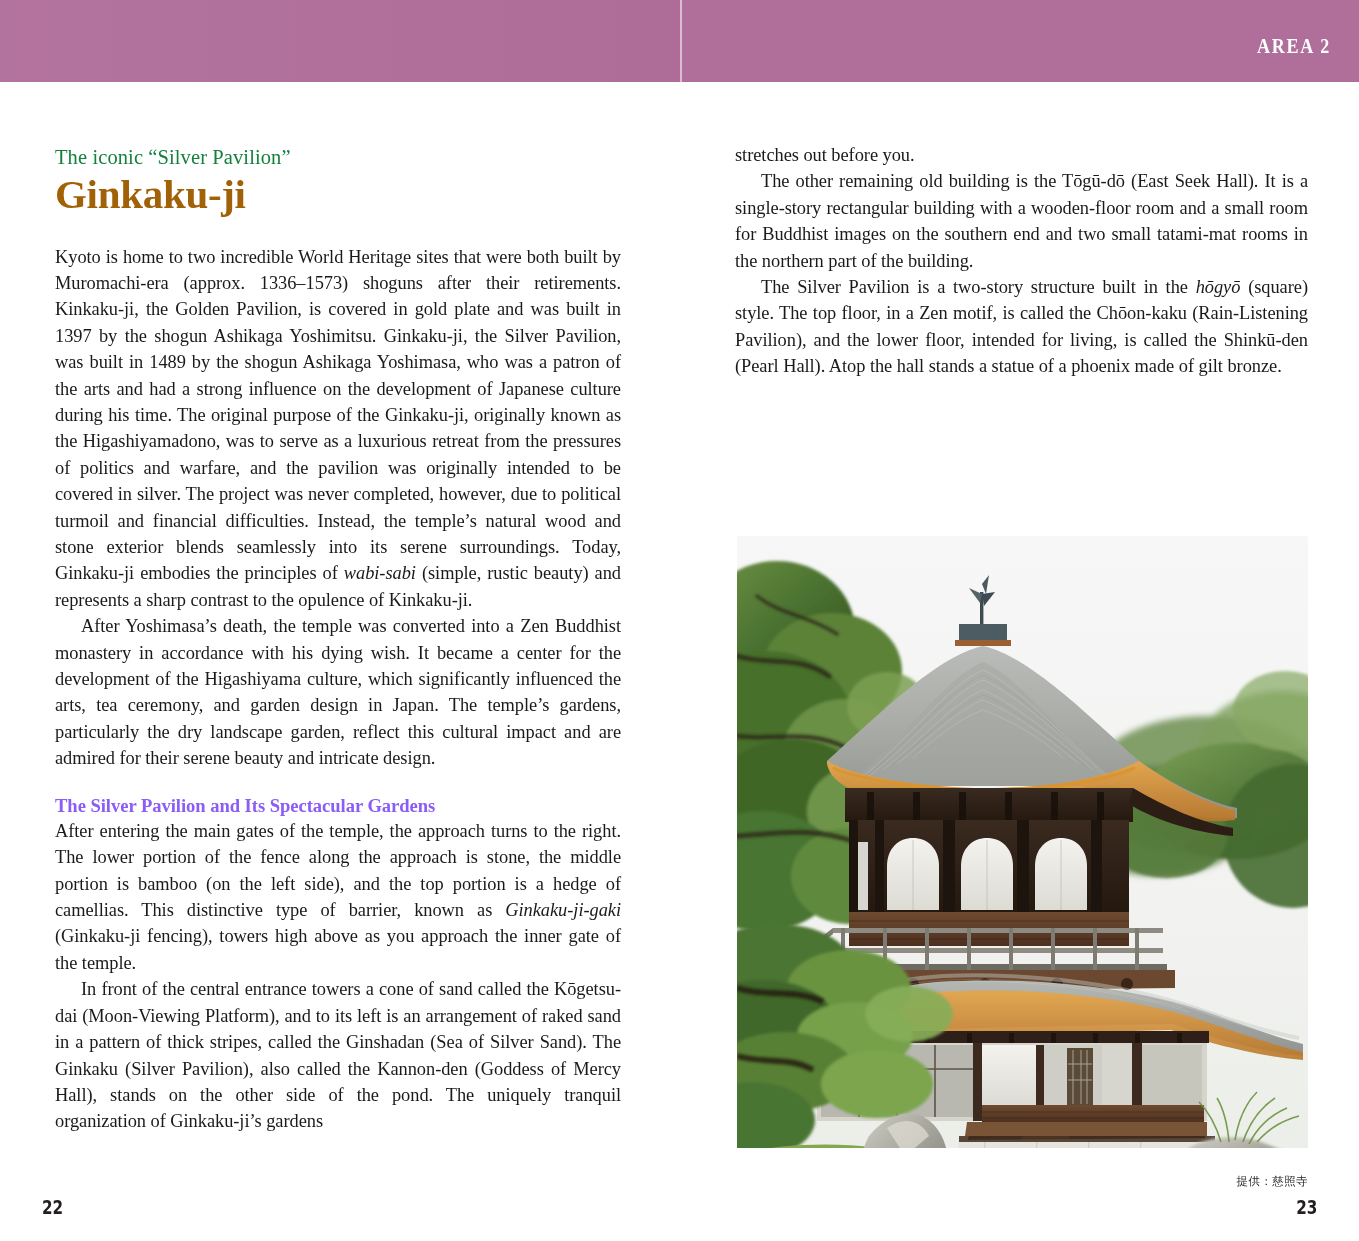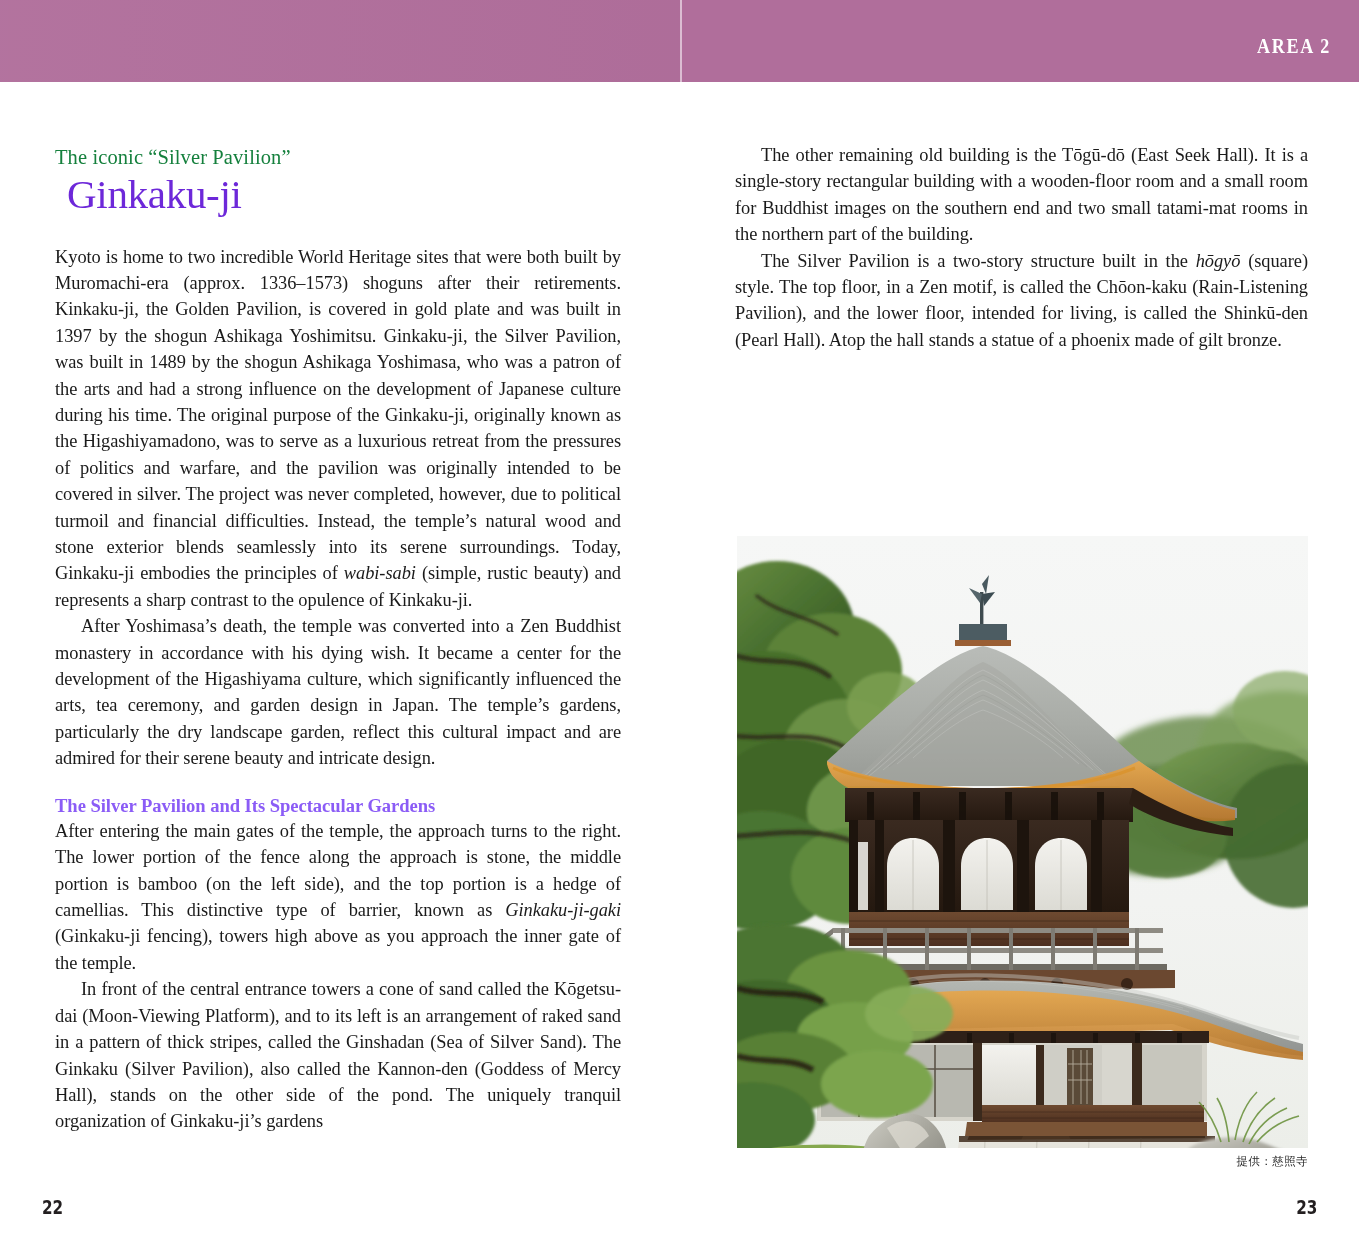--- a/index.html
+++ b/index.html
@@ -81,24 +81,24 @@
   
   .eyebrow {
     font-size: 20.5px;
     line-height: 1.2;
     color: #15803d;
     margin: 0 0 2px 0;
     letter-spacing: 0.1px;
   }
   .main-title {
     font-size: 41px;
-    font-weight: normal;
+    font-weight: bold;
     line-height: 1.12;
-    margin: 0 0 26px 12px;
-    color: #6d28d9;
+    margin: 0 0 26px 0;
+    color: #a16207;
     letter-spacing: -0.3px;
   }
   .section-heading {
     font-size: 18.6px;
     font-weight: bold;
     color: #8b5cf6;
     margin: 22px 0 1px 0;
     line-height: 1.25;
     letter-spacing: -0.05px;
   }
@@ -128,21 +128,21 @@
     position: absolute;
     left: 0; top: 0;
     width: 571px;
     height: 612px;
     overflow: hidden;
     background: #eef0ec;
   }
   .caption {
     position: absolute;
     right: 0;
-    top: 618px;
+    top: 638px;
     font-family: Liberation Mono, monospace;
     font-size: 11.5px;
     color: #2a2a2a;
     letter-spacing: 0.4px;
     white-space: nowrap;
   }
 
   
   .page-num {
     position: absolute;
@@ -185,20 +185,21 @@
 
     <p class="body indent">In front of the central entrance towers a cone of sand called the Kōgetsu-dai (Moon-Viewing Platform), and to its left is an arrangement of raked sand in a pattern of thick stripes, called the Ginshadan (Sea of Silver Sand). The Ginkaku (Silver Pavilion), also called the Kannon-den (Goddess of Mercy Hall), stands on the other side of the pond. The uniquely tranquil organization of Ginkaku-ji’s gardens</p>
   </div>
 
   <div class="page-num left">22</div>
 </div>
 
 <div class="page-right">
   <div class="col-right-inner">
 
+    <p class="body">stretches out before you.</p>
 
 
     <p class="body indent">The other remaining old building is the Tōgū-dō (East Seek Hall). It is a single-story rectangular building with a wooden-floor room and a small room for Buddhist images on the southern end and two small tatami-mat rooms in the northern part of the building.</p>
 
     <p class="body indent"><span>The Silver Pavilion is a two-story structure built in the </span><i>hōgyō</i><span> (square) style. The top floor, in a Zen motif, is called the Chōon-kaku (Rain-Listening Pavilion), and the lower floor, intended for living, is called the Shinkū-den (Pearl Hall). Atop the hall stands a statue of a phoenix made of gilt bronze.</span></p>
   </div>
 
   <div class="photo-wrap">
     <div class="photo">
       <svg class="ph-svg" viewBox="0 0 571 612" preserveAspectRatio="xMidYMid slice">

